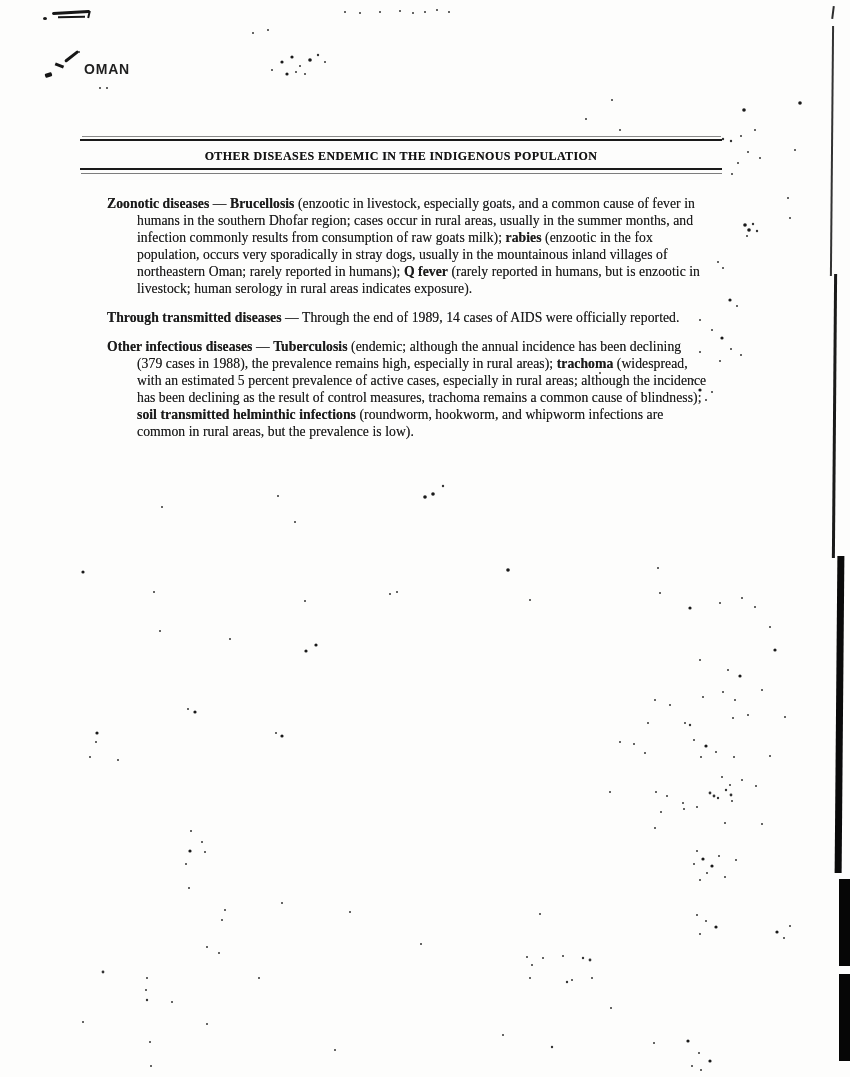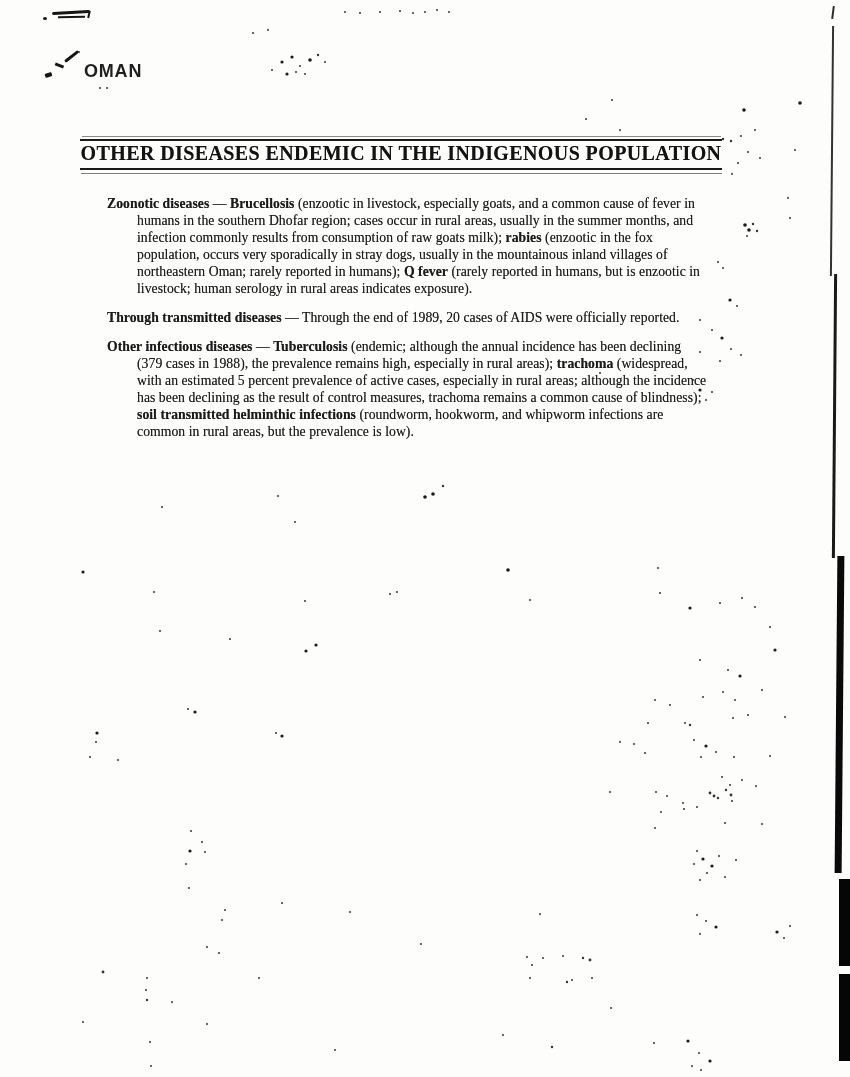--- a/index.html
+++ b/index.html
@@ -7,39 +7,39 @@
     position:relative;
     width:850px;height:1077px;
     background:#fdfdfc;
     overflow:hidden;
     font-family:"Liberation Serif", serif;
   }
   
   .corner-label{
     position:absolute;left:84px;top:61px;
     font-family:"Liberation Sans", sans-serif;
-    font-size:18px;font-weight:600;letter-spacing:0.8px;
+    font-size:14px;font-weight:600;letter-spacing:0.8px;
     color:#1f1f1f;
   }
   
   .titlebar{
     position:absolute;left:80px;top:139px;width:642px;
     border-top:2px solid #1a1a1a;
     border-bottom:2.5px solid #1a1a1a;
     padding:5px 0 4px 0;
     text-align:center;
   }
   .titlebar::before{
     content:"";position:absolute;left:2px;right:1px;top:-5px;height:1px;background:#8a8a8a;
   }
   .titlebar::after{
     content:"";position:absolute;left:1px;right:0px;bottom:-6px;height:1px;background:#7d7d7d;
   }
   .title-text{
-    font-size:20px;line-height:15px;font-weight:bold;
+    font-size:12px;line-height:15px;font-weight:bold;
     letter-spacing:0.4px;color:#131313;
     text-shadow:0 0 0.5px rgba(0,0,0,0.5);
   }
   
   .content{
     position:absolute;left:95px;top:183px;width:624px;
     color:#1b1b1b;
   }
   .content p.entry{
     margin:12px;
@@ -73,21 +73,21 @@
 <div class="page">
 
   <span class="corner-label">OMAN</span>
 
   <div class="titlebar">
     <span class="title-text">OTHER DISEASES ENDEMIC IN THE INDIGENOUS POPULATION</span>
   </div>
 
   <div class="content" id="entries">
       <p class="entry"><b>Zoonotic diseases</b><span> — </span><b>Brucellosis</b><span> (enzootic in livestock, especially goats, and a common cause of fever in humans in the southern Dhofar region; cases occur in rural areas, usually in the summer months, and infection commonly results from consumption of raw goats milk); </span><b>rabies</b><span> (enzootic in the fox population, occurs very sporadically in stray dogs, usually in the mountainous inland villages of northeastern Oman; rarely reported in humans); </span><b>Q fever</b><span> (rarely reported in humans, but is enzootic in livestock; human serology in rural areas indicates exposure).</span></p>
-      <p class="entry"><b>Through transmitted diseases</b><span> — Through the end of 1989, 20 cases of AIDS were officially reported.</span></p>
+      <p class="entry"><b>Through transmitted diseases</b><span> — Through the end of 1989, 14 cases of AIDS were officially reported.</span></p>
       <p class="entry"><b>Other infectious diseases</b><span> — </span><b>Tuberculosis</b><span> (endemic; although the annual incidence has been declining (379 cases in 1988), the prevalence remains high, especially in rural areas); </span><b>trachoma</b><span> (widespread, with an estimated 5 percent prevalence of active cases, especially in rural areas; although the incidence has been declining as the result of control measures, trachoma remains a common cause of blindness); </span><b>soil transmitted helminthic infections</b><span> (roundworm, hookworm, and whipworm infections are common in rural areas, but the prevalence is low).</span></p>
     </div>
 
   <div class="artifact scribble-a"></div>
   <div class="artifact scribble-b"></div>
   <div class="artifact scribble-c"></div>
   <div class="artifact scribble-dot"></div>
   <div class="artifact check-a"></div>
   <div class="artifact check-b"></div>
   <div class="artifact check-arrow"></div>

